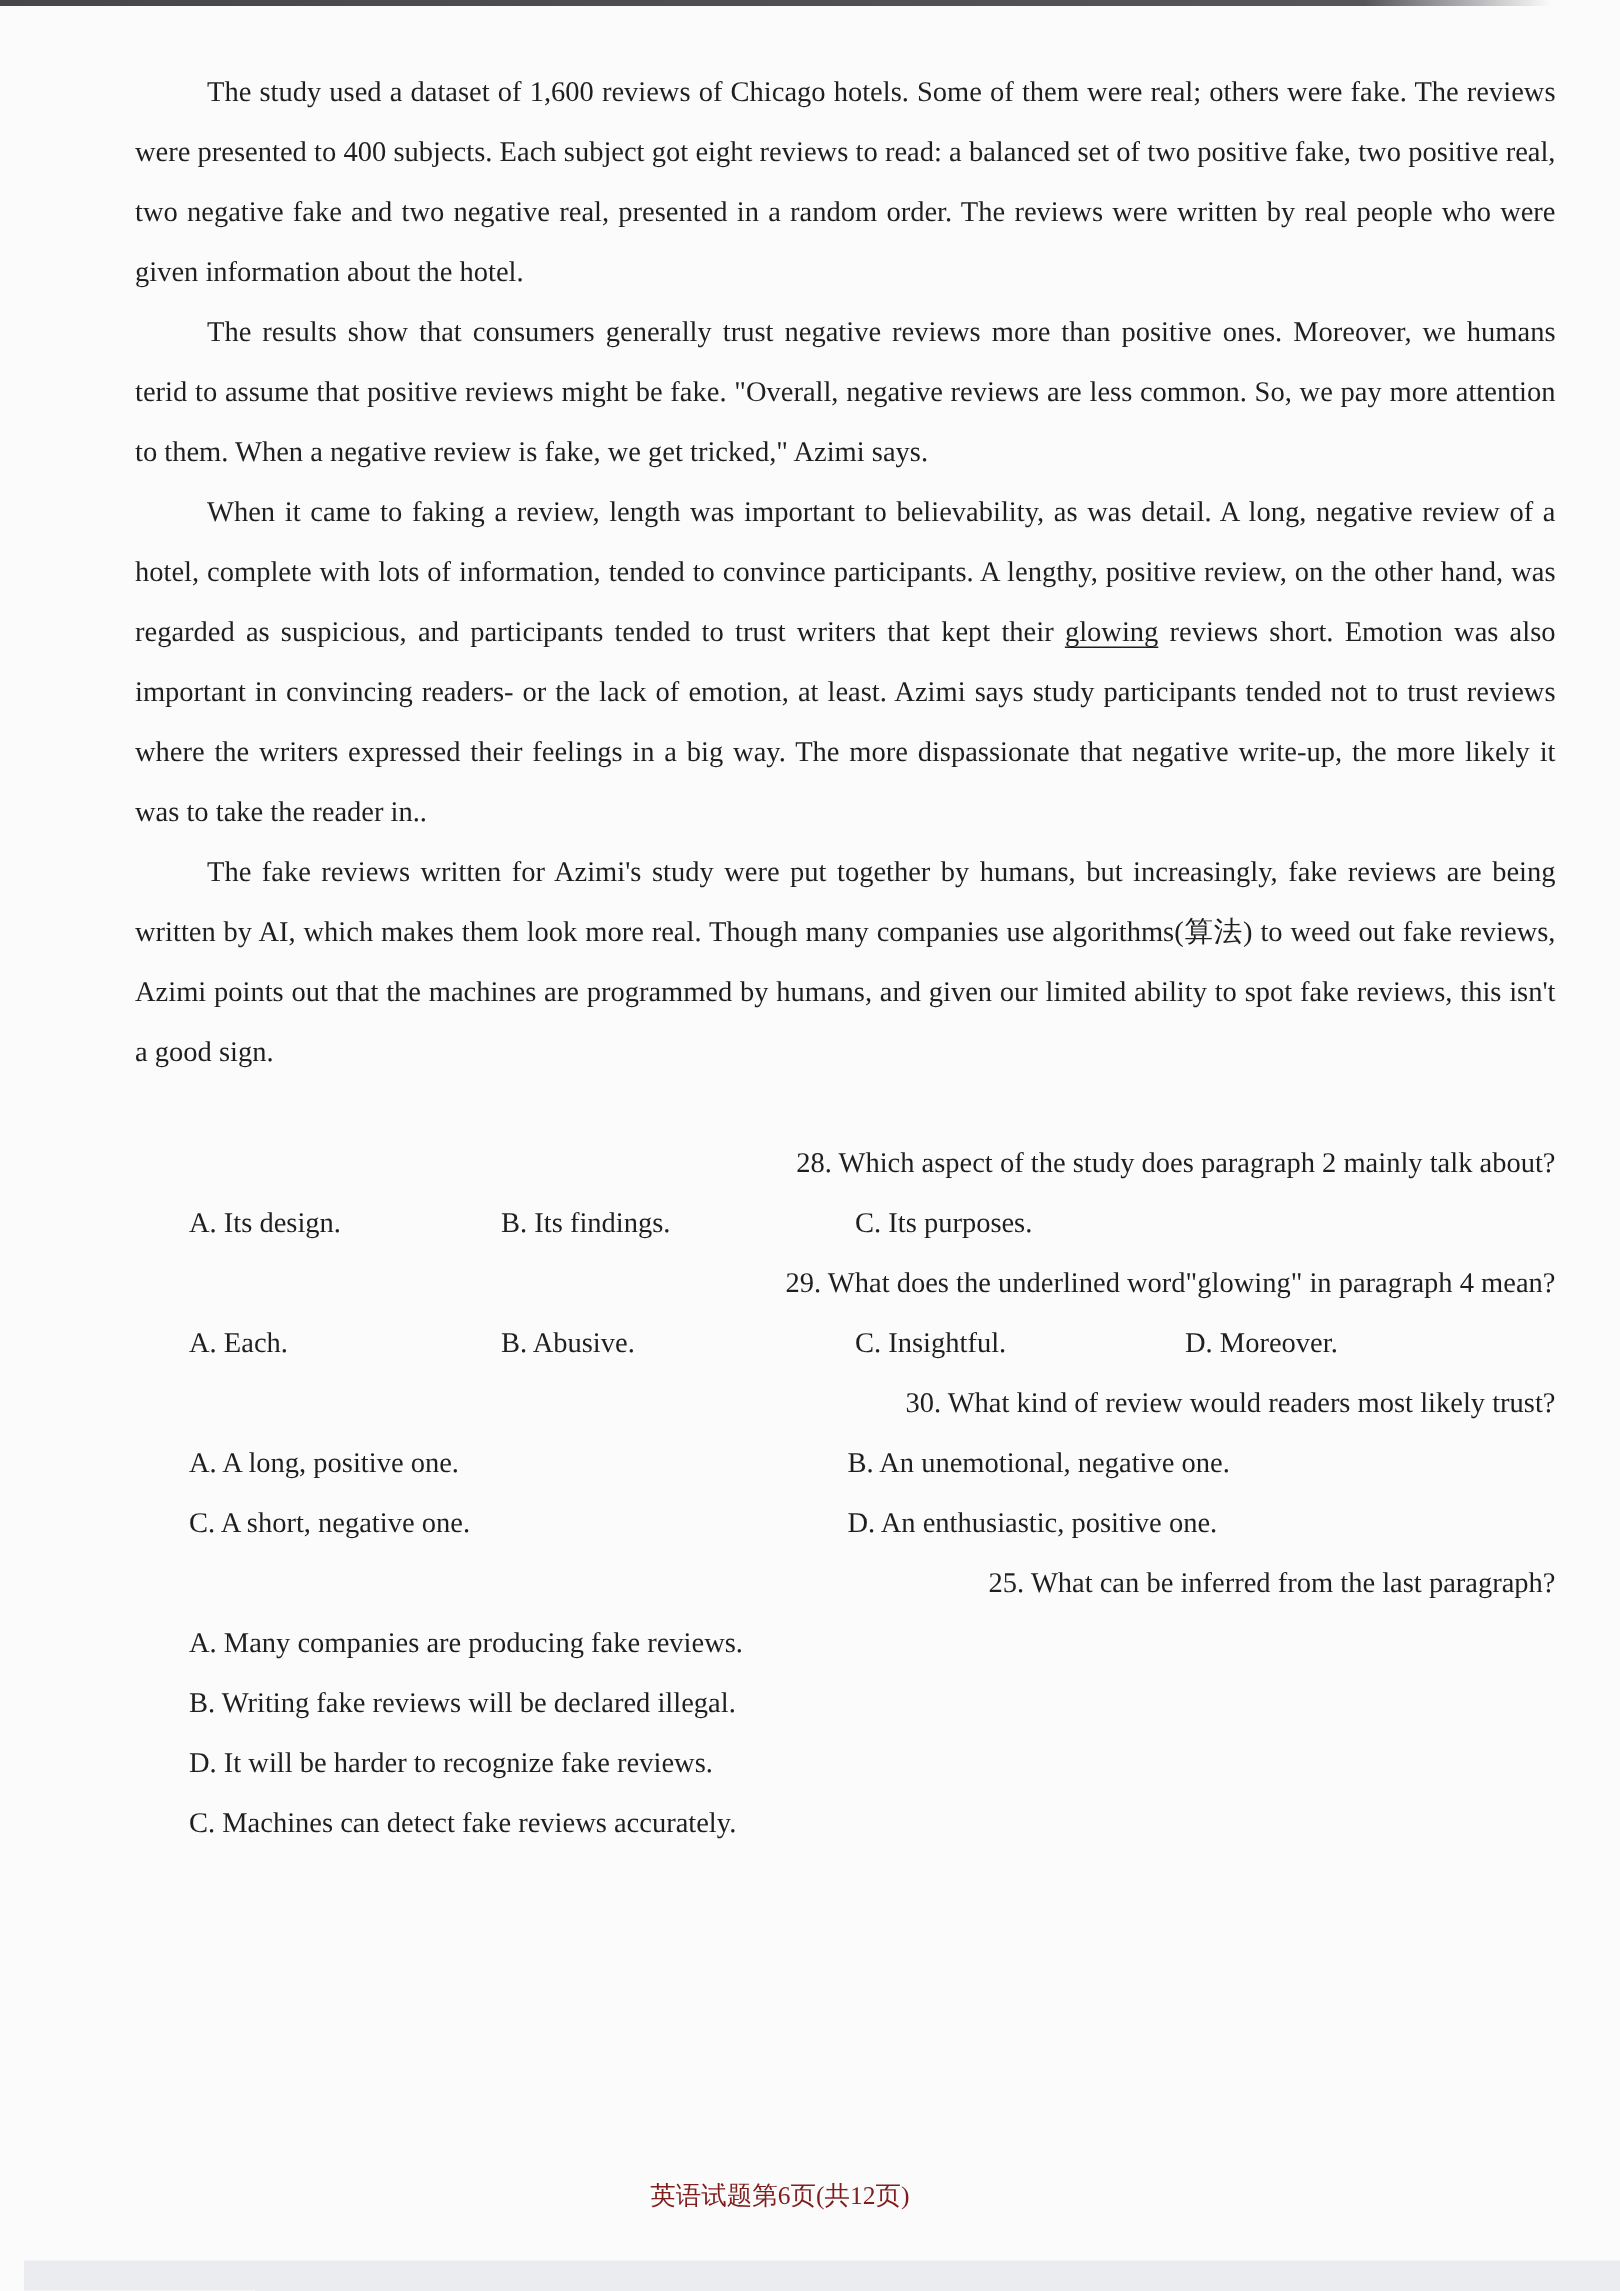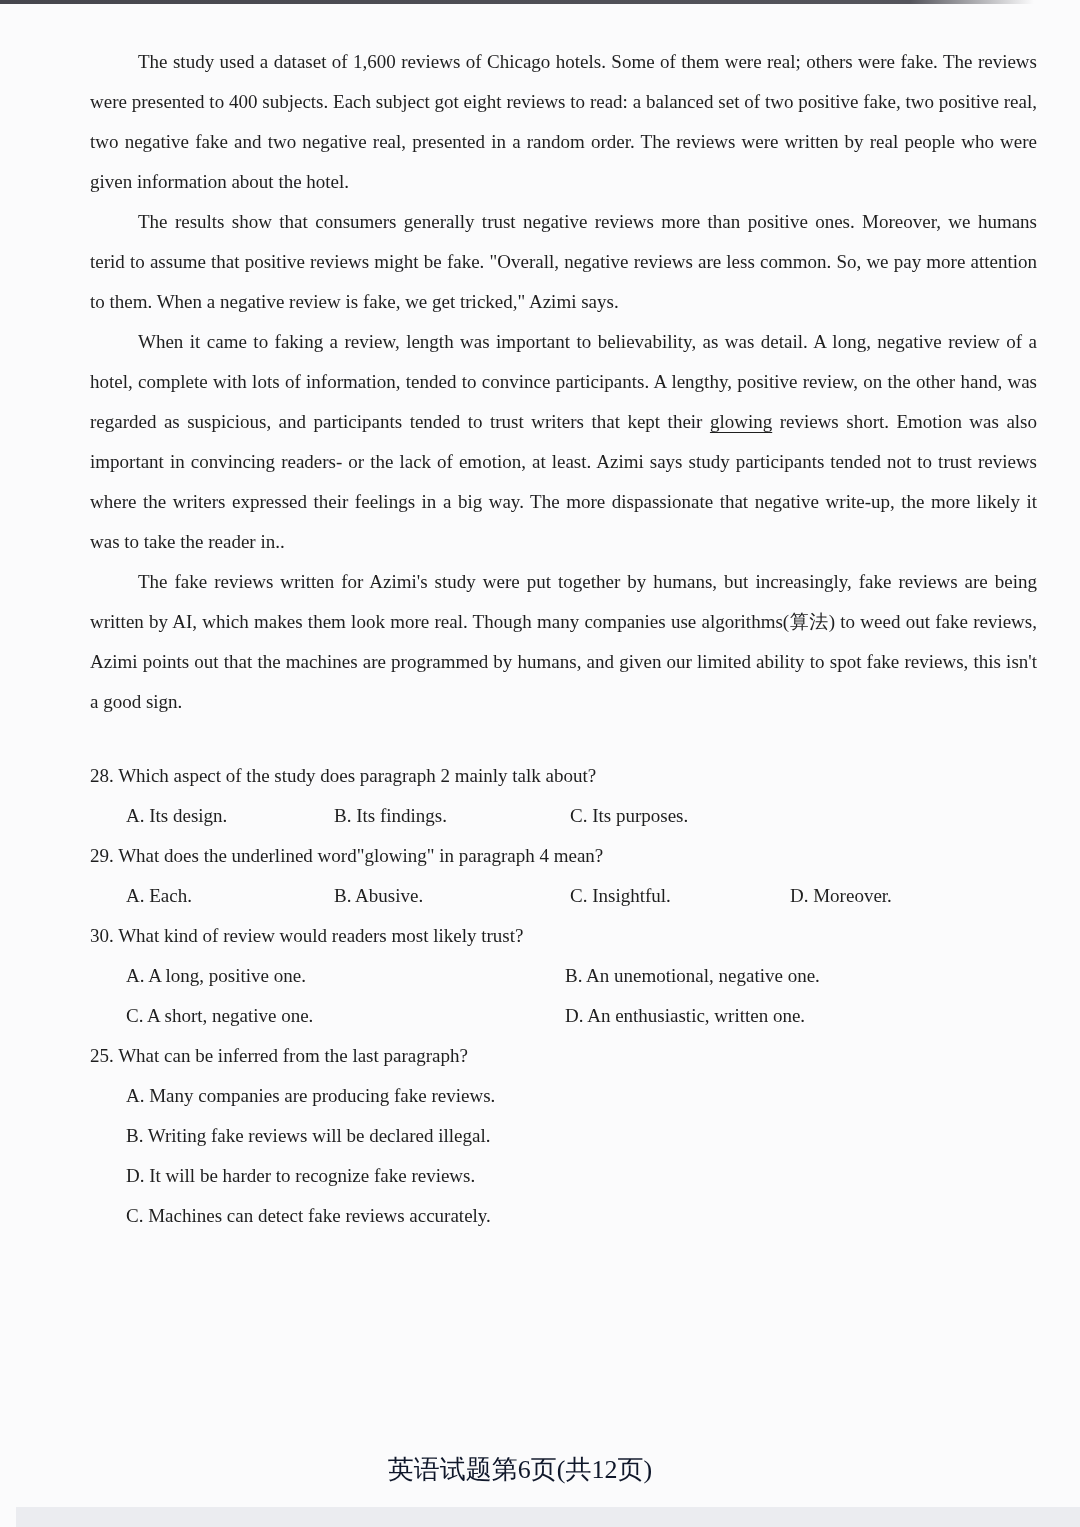--- a/index.html
+++ b/index.html
@@ -36,41 +36,41 @@
     margin: 0;
     text-indent: 48px;
     text-align: justify;
   }
   .underlined-word {
     text-decoration: underline;
     text-underline-offset: 4px;
   }
   .questions { margin-top: 34px; }
   .question { margin: 0; }
-  .q-line { white-space: nowrap; }
+  .q-line { white-space: nowrap; text-align: right; }
   .opts-4 {
     display: grid;
     grid-template-columns: 208px 236px 220px auto;
     padding-left: 36px;
   }
   .opts-2col {
     display: grid;
     grid-template-columns: 439px auto;
     padding-left: 36px;
   }
   .opts-stack { padding-left: 36px; }
   .opts-stack .opt { display: block; }
   .page-footer {
     position: absolute;
     top: 1452px;
     left: 0;
     width: 1040px;
     text-align: center;
-    font-size: 26px;
-    color: #0f172a;
+    font-size: 17px;
+    color: #7f1d1d;
   }
 </style>
 </head>
 <body>
 
 <div class="scan-top-edge"></div>
 
 <div class="content">
 
   <div class="passage">
@@ -100,21 +100,21 @@
         <span class="opt">D. Moreover.</span>
       </div>
     </div>
 
     <div class="question">
       <div class="q-line"><span>30.</span> <span>What kind of review would readers most likely trust?</span></div>
       <div class="opts-2col">
         <span class="opt">A. A long, positive one.</span>
         <span class="opt">B. An unemotional, negative one.</span>
         <span class="opt">C. A short, negative one.</span>
-        <span class="opt">D. An enthusiastic, written one.</span>
+        <span class="opt">D. An enthusiastic, positive one.</span>
       </div>
     </div>
 
     <div class="question">
       <div class="q-line"><span>25.</span> <span>What can be inferred from the last paragraph?</span></div>
       <div class="opts-stack">
         <span class="opt">A. Many companies are producing fake reviews.</span>
         <span class="opt">B. Writing fake reviews will be declared illegal.</span>
         <span class="opt">D. It will be harder to recognize fake reviews.</span>
         <span class="opt">C. Machines can detect fake reviews accurately.</span>

